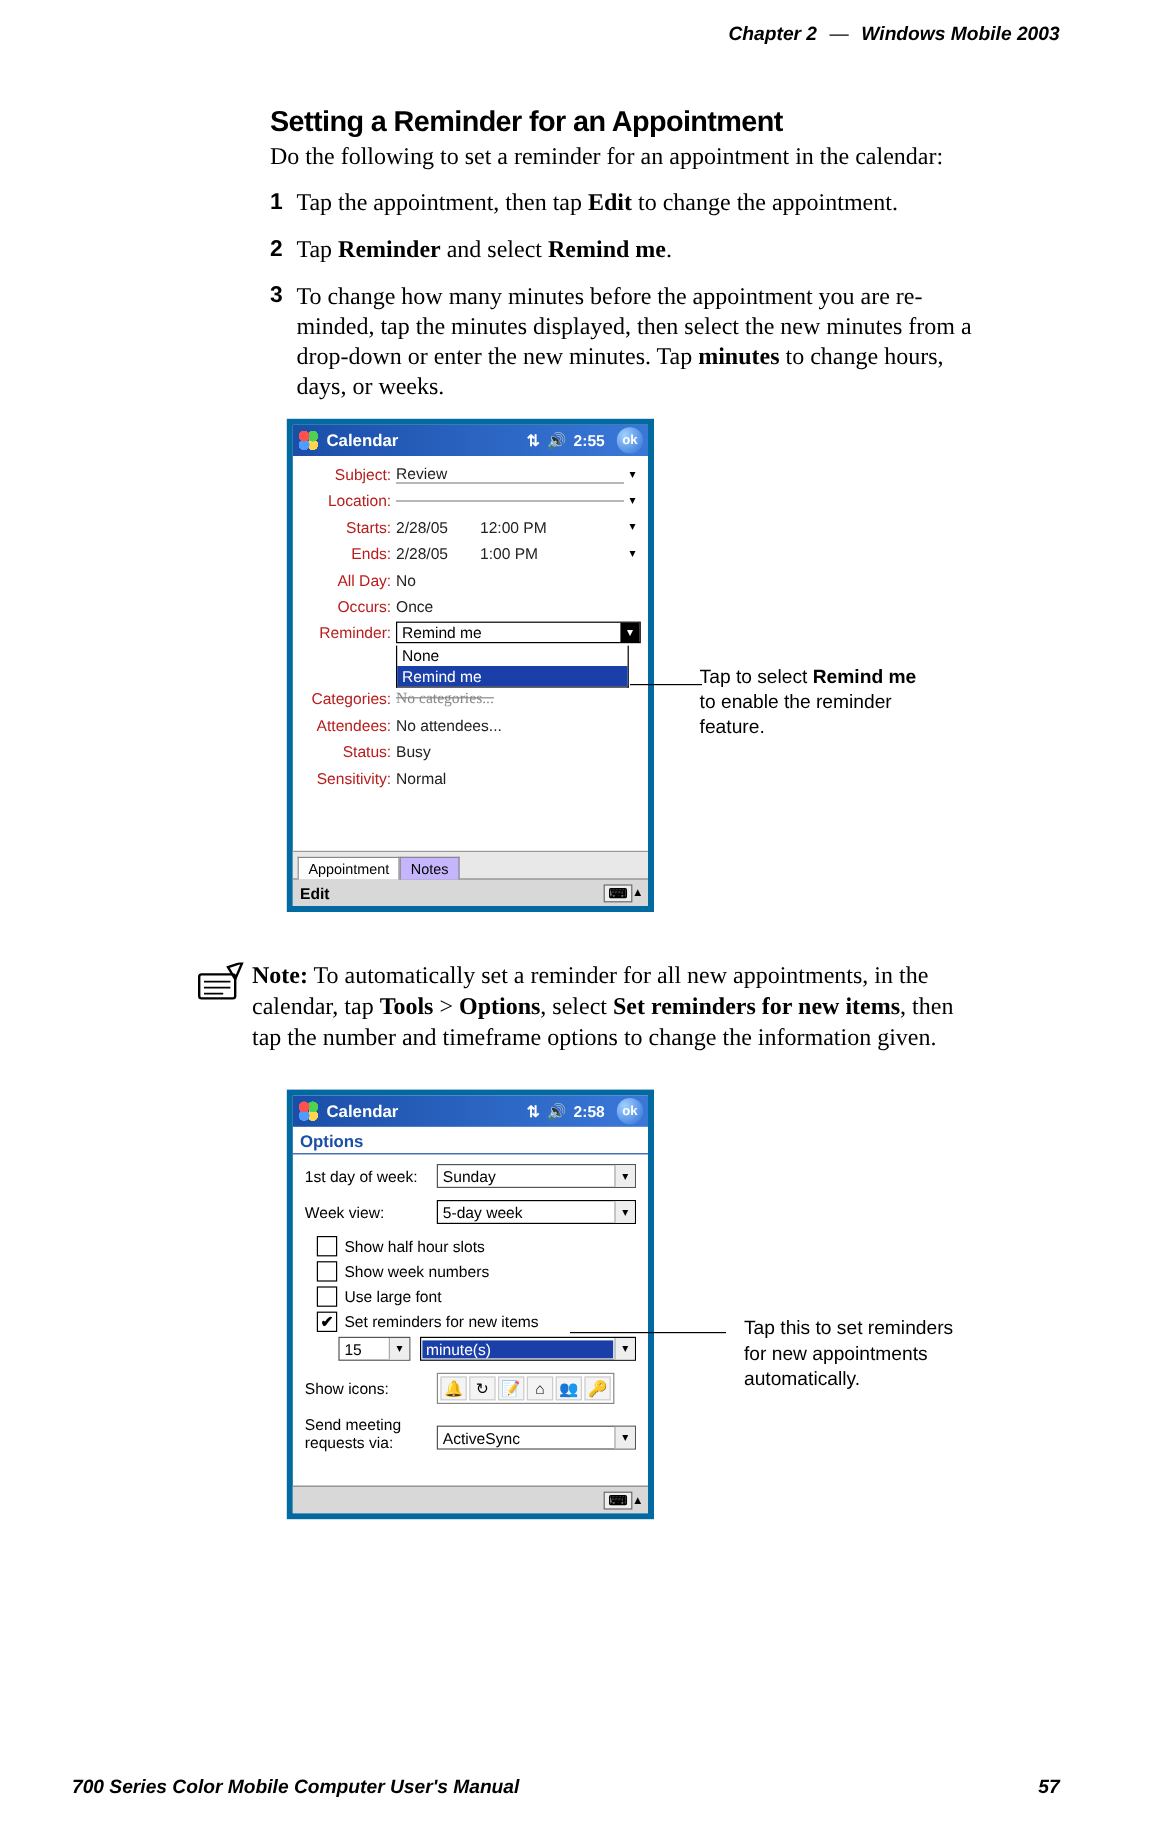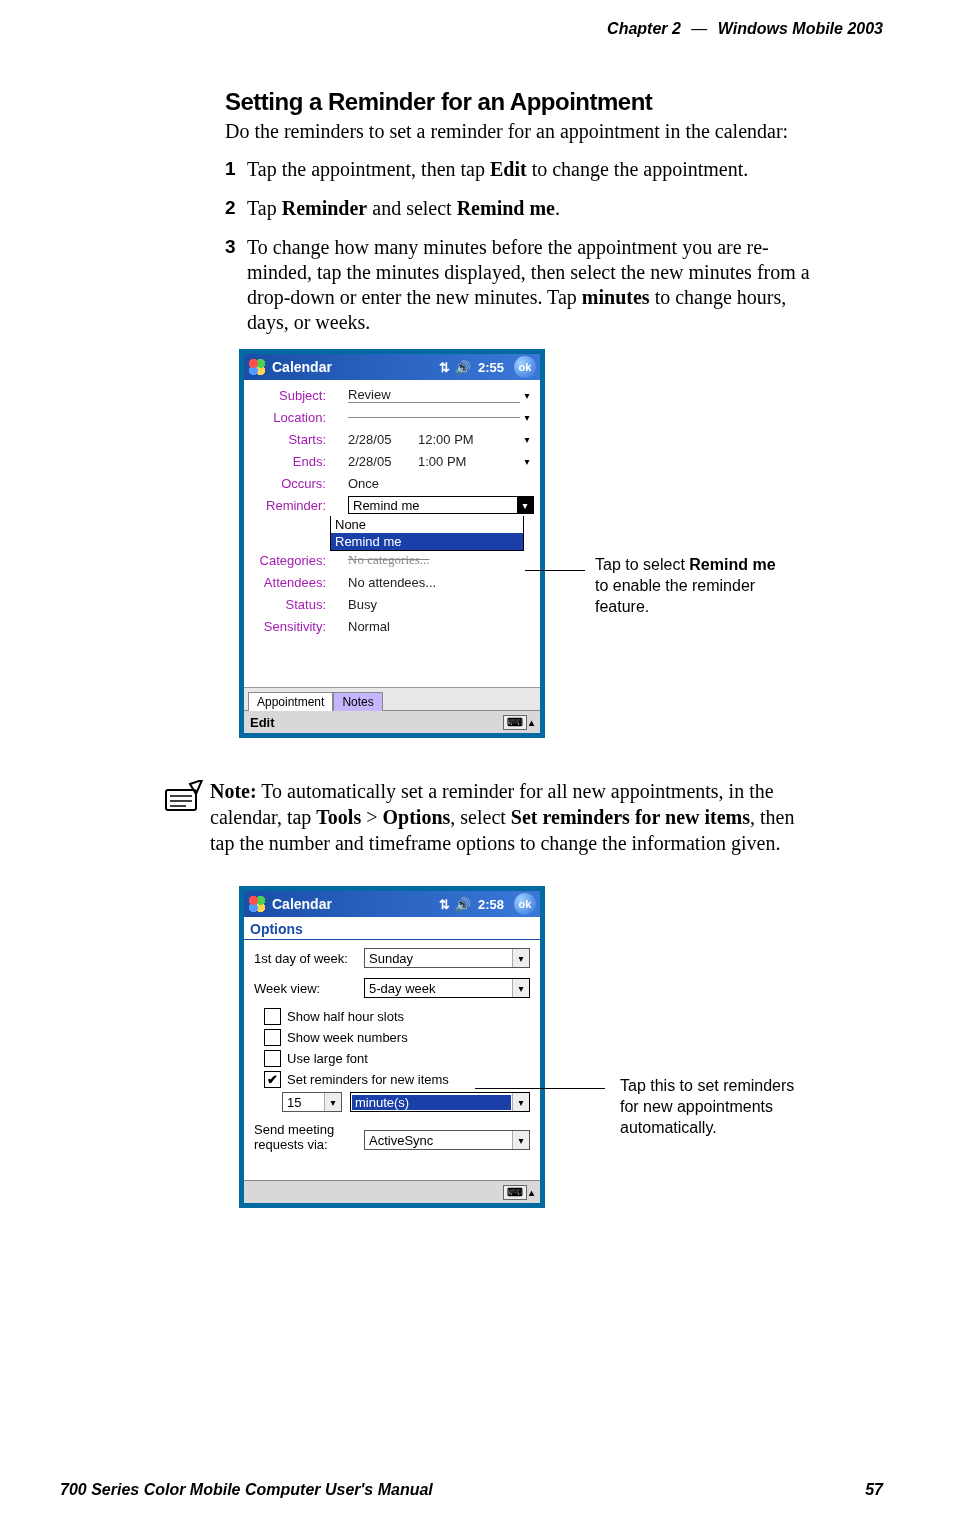--- a/index.html
+++ b/index.html
@@ -98,22 +98,22 @@
   }
   .form-row {
     display: flex;
     align-items: center;
     height: 22px;
     font-size: 13px;
   }
   .form-row .lbl {
     width: 76px;
     text-align: right;
-    padding-right: 22px;
-    color: #a21caf;
+    padding-right: 4px;
+    color: #b91c1c;
   }
   .form-row .val {
     flex: 1;
     color: #222;
   }
   .input-line { border-bottom: 1px solid #888; }
   .dropdown-caret {
     width: 14px; height: 14px;
     display:flex; align-items:center; justify-content:center;
     font-size: 10px;
@@ -269,21 +269,21 @@
 <div class="page">
 
   <div class="running-head">
     <span>Chapter  2</span>
     <span class="dash">—</span>
     <span>Windows Mobile 2003</span>
   </div>
 
   <div class="content">
     <h2 class="section-heading">Setting a Reminder for an Appointment</h2>
-    <p class="intro">Do the reminders to set a reminder for an appointment in the calendar:</p>
+    <p class="intro">Do the following to set a reminder for an appointment in the calendar:</p>
 
     <div class="step">
       <div class="num">1</div>
       <div class="txt">
         <span>Tap the appointment, then tap </span><b class="bold-sans">Edit</b><span> to change the appointment.</span>
       </div>
     </div>
 
     <div class="step">
       <div class="num">2</div>
@@ -331,20 +331,24 @@
             <div class="val">12:00 PM</div>
             <div class="dropdown-caret">▾</div>
           </div>
           <div class="form-row">
             <div class="lbl">Ends:</div>
             <div class="val" style="width:70px;flex:none;">2/28/05</div>
             <div class="val">1:00 PM</div>
             <div class="dropdown-caret">▾</div>
           </div>
           <div class="form-row">
+            <div class="lbl">All Day:</div>
+            <div class="val">No</div>
+          </div>
+          <div class="form-row">
             <div class="lbl">Occurs:</div>
             <div class="val">Once</div>
           </div>
           <div class="form-row">
             <div class="lbl">Reminder:</div>
             <div class="reminder-dd">
               <div class="text">Remind me</div>
               <div class="btn">▾</div>
             </div>
           </div>
@@ -375,21 +379,21 @@
         </div>
         <div class="dev-footer">
           <span>Edit</span>
           <span class="spacer"></span>
           <span class="kbd-icon">⌨</span>
           <span style="font-size:10px;margin-left:2px;">▴</span>
         </div>
       </div>
 
       <div class="callout-line" style="top:221px; left:300px; width:60px;"></div>
-      <div class="callout" style="top:206px; left:370px; width:240px;">
+      <div class="callout" style="top:206px; left:358px; width:240px;">
         <span>Tap to select </span><b>Remind me</b><br>
         <span>to enable the reminder</span><br>
         <span>feature.</span>
       </div>
     </div>
   </div>
 
   <div class="note-block">
     <div class="note-icon">
       <svg viewBox="0 0 44 34">
@@ -455,20 +459,31 @@
           <div class="opt-row" style="margin-left:28px;">
             <div class="combo" style="width:60px;flex:none;margin-right:8px;">
               <div class="ctext">15</div>
               <div class="cbtn">▾</div>
             </div>
             <div class="combo hilite blue">
               <div class="ctext">minute(s)</div>
               <div class="cbtn">▾</div>
             </div>
           </div>
+          <div class="opt-row">
+            <div class="olbl">Show icons:</div>
+            <div class="icon-picker">
+              <span>🔔</span>
+              <span>↻</span>
+              <span>📝</span>
+              <span>⌂</span>
+              <span>👥</span>
+              <span>🔑</span>
+            </div>
+          </div>
           <div class="opt-row" style="align-items:flex-start;">
             <div class="olbl">
               <span>Send meeting</span><br>
               <span>requests via:</span>
             </div>
             <div class="combo" style="margin-top:8px;">
               <div class="ctext">ActiveSync</div>
               <div class="cbtn">▾</div>
             </div>
           </div>

